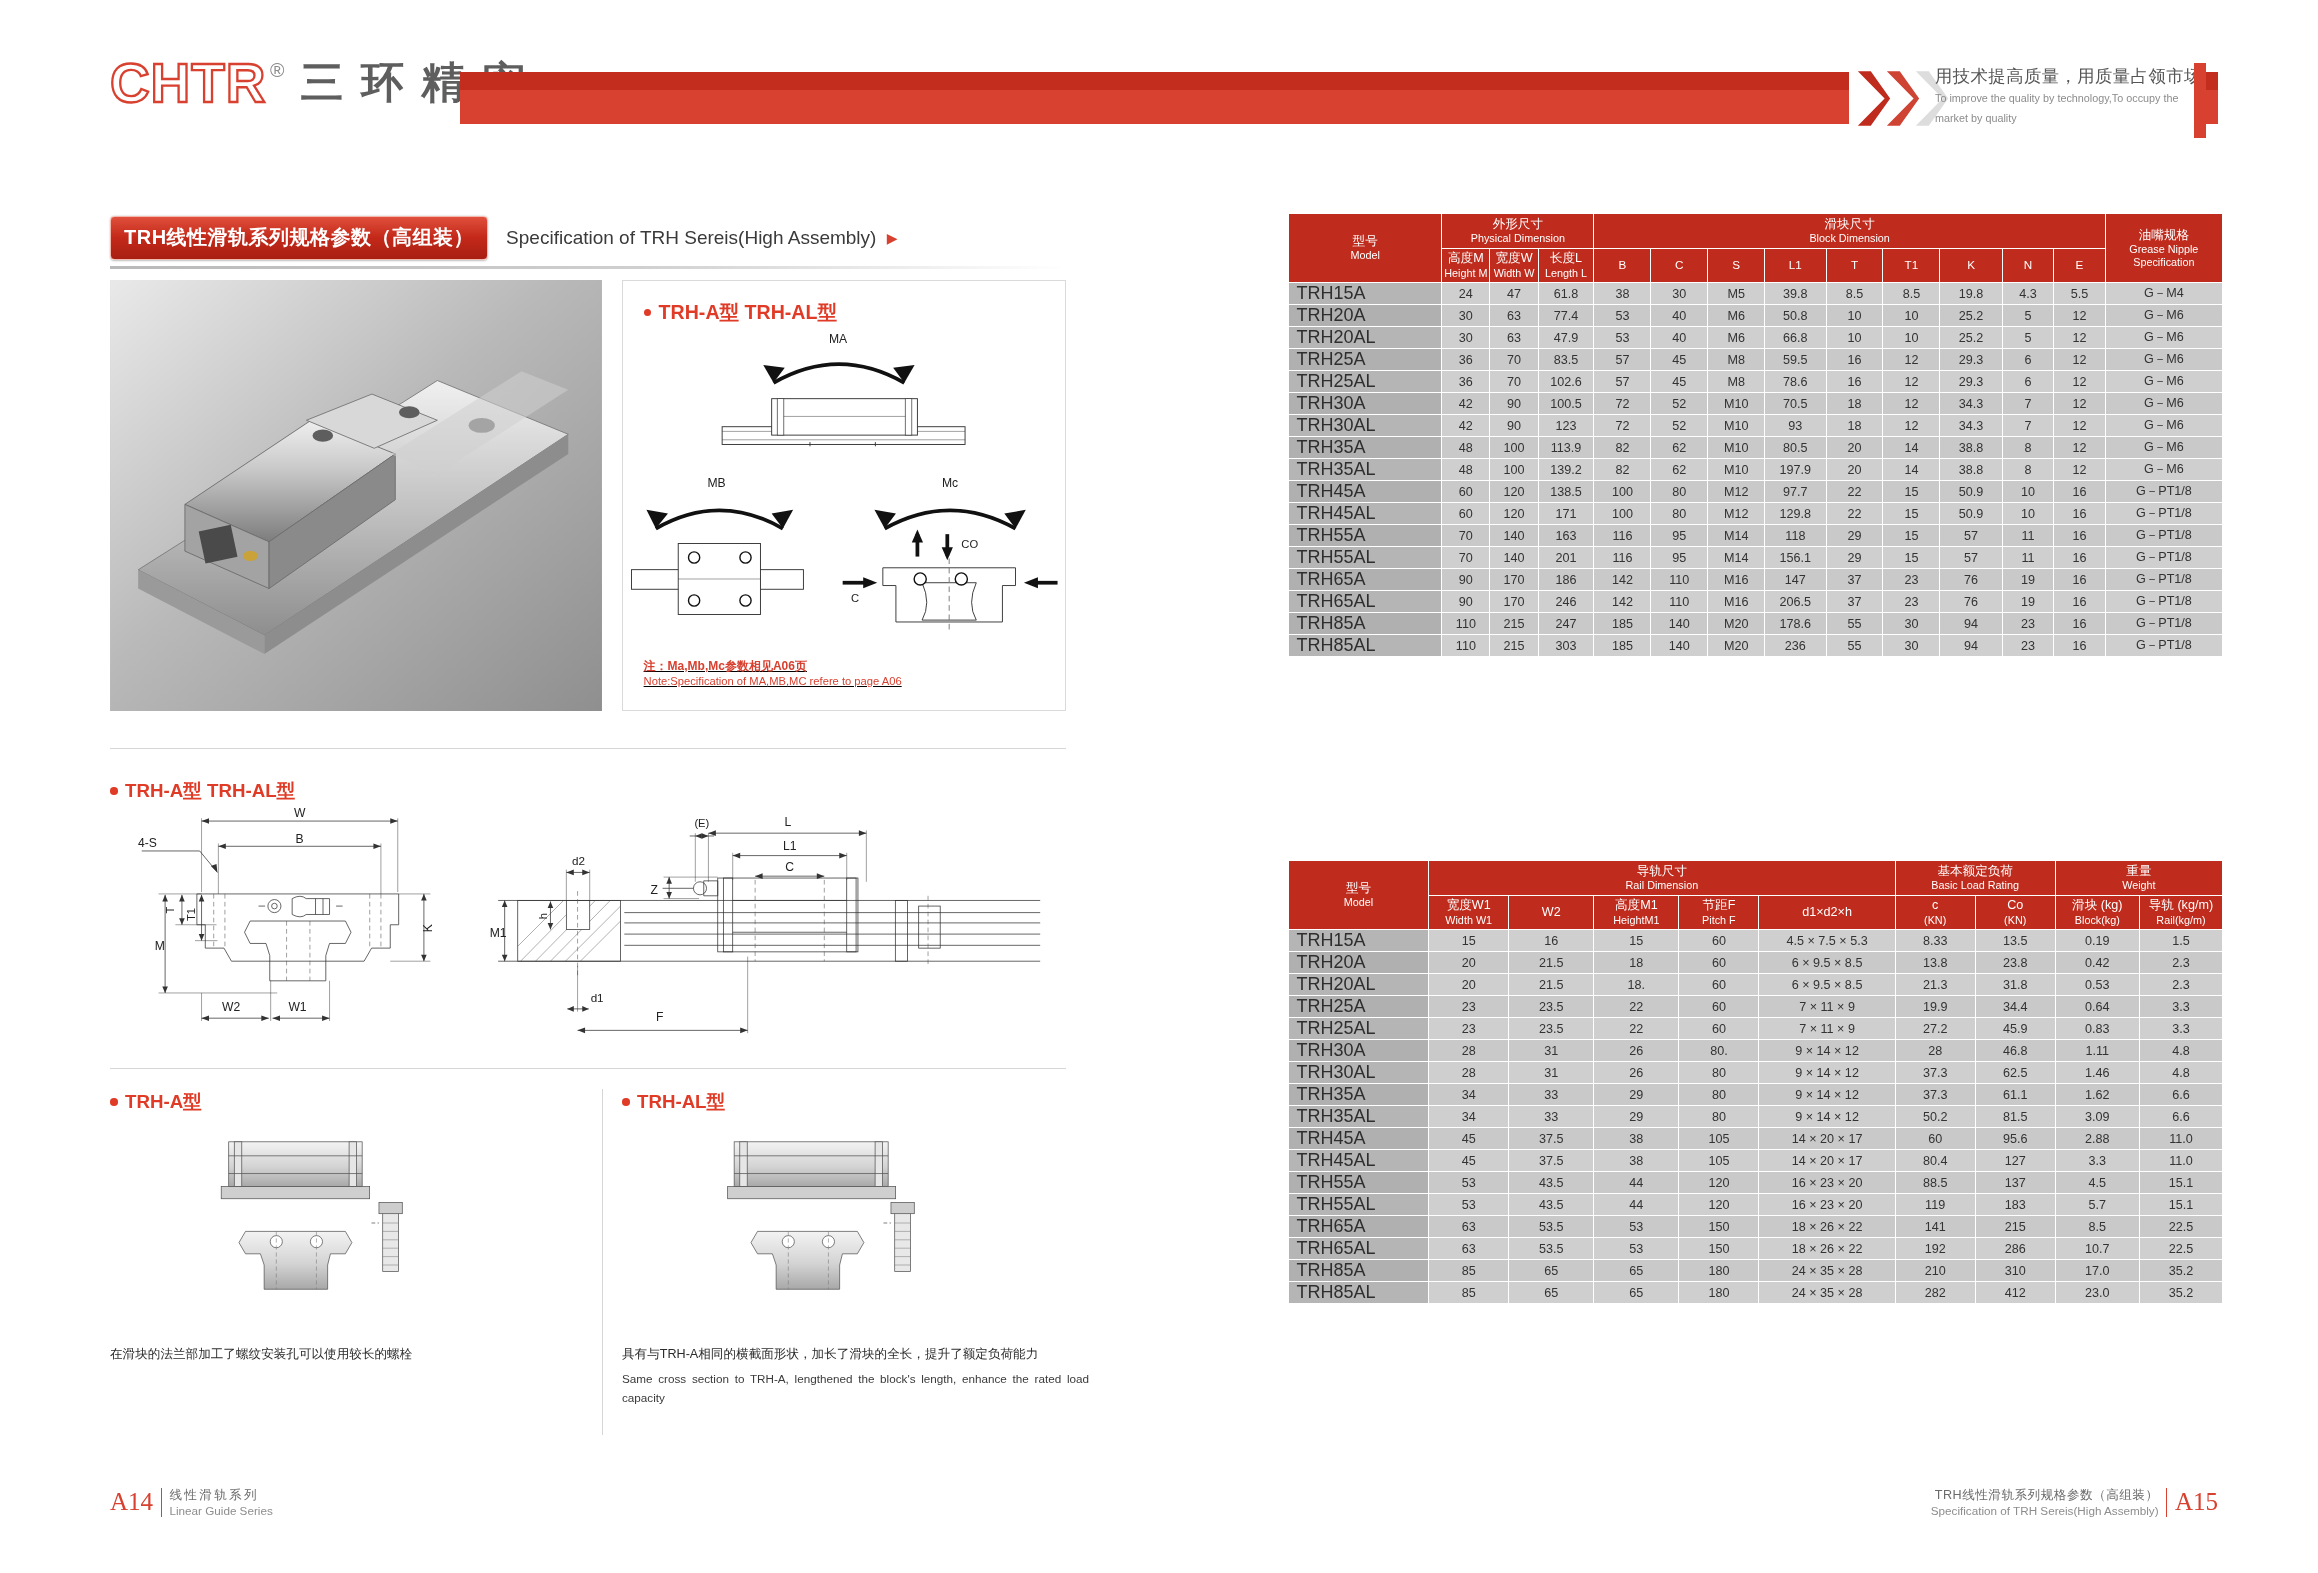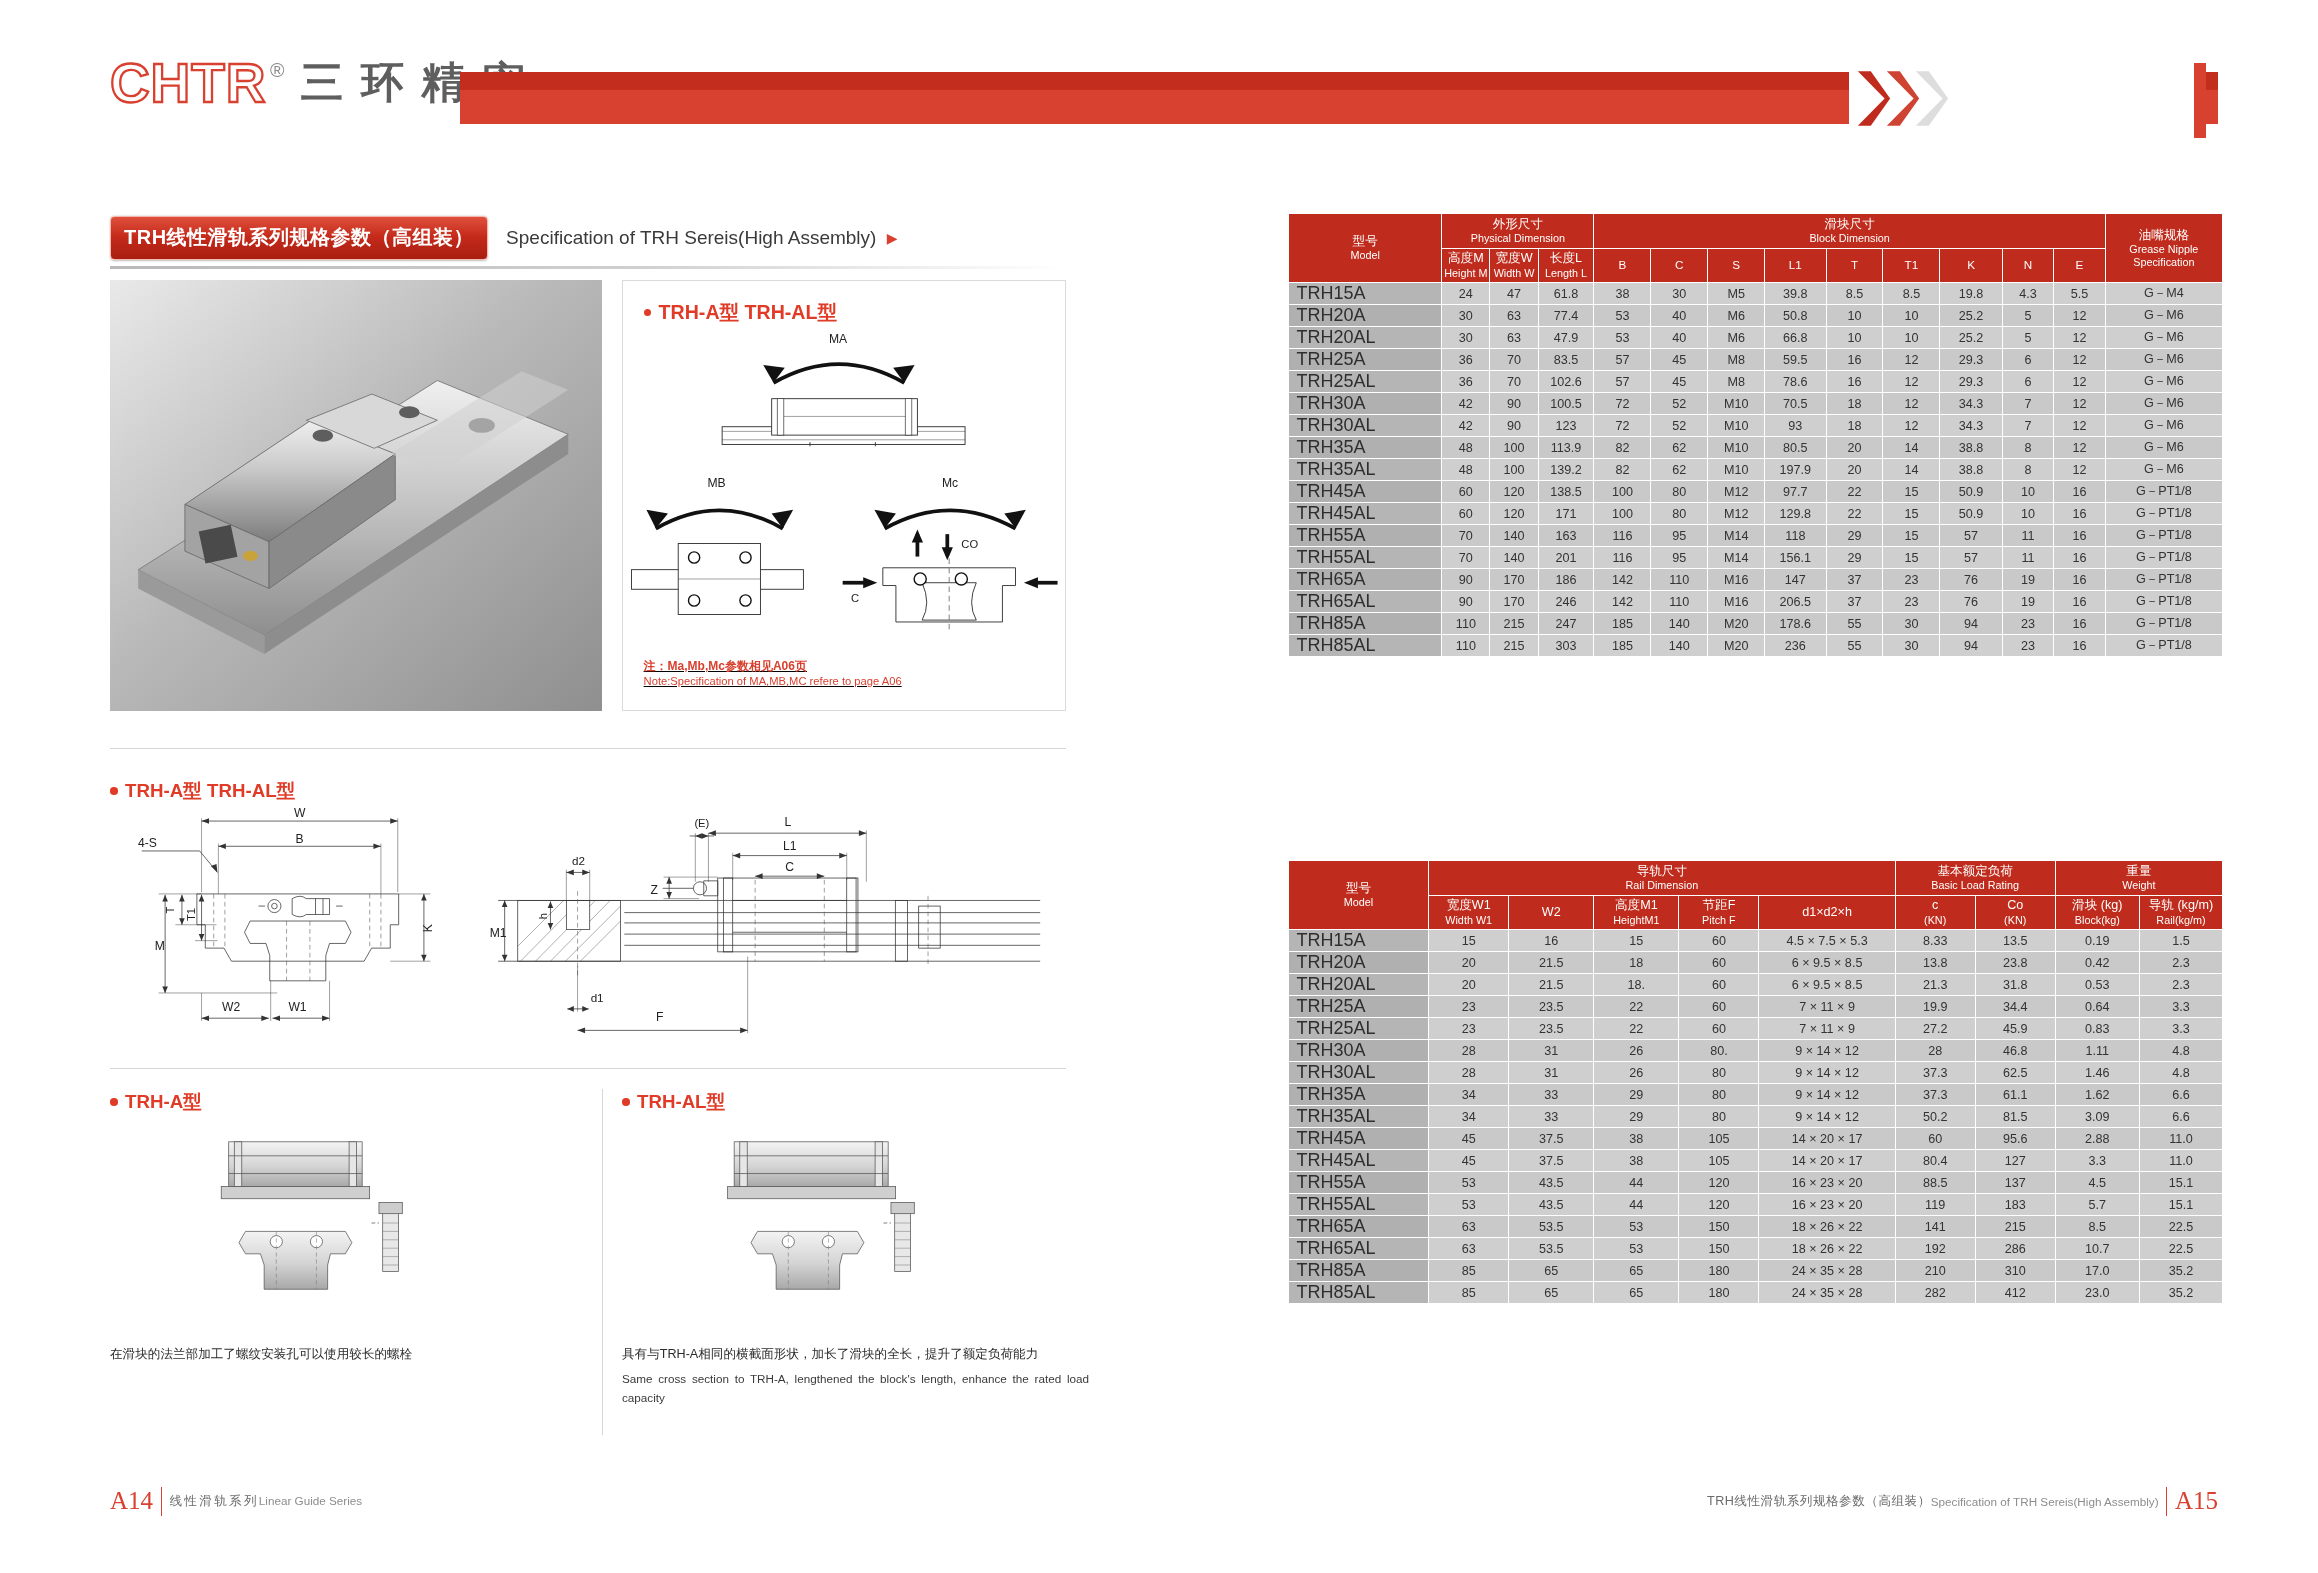--- a/index.html
+++ b/index.html
@@ -85,21 +85,21 @@
   .tbl tbody tr:nth-child(even) td.model { background: #b0b0b0; }
 
   
   .footer { position: absolute; left: 0; top: 1482px; width: 2319px; height: 61px; }
   .f-left { position: absolute; left: 110px; top: 4.7px; display: flex; align-items: center; }
   .f-right { position: absolute; right: 101px; top: 4.7px; display: flex; align-items: center; }
   .f-page { font-size: 25px; color: #d8402f; font-family: "Liberation Serif", serif; }
   .f-rule { width: 1.4px; height: 29px; background: #d8402f; margin: 0 7.5px; }
   .f-txt-cn { font-size: 12.6px; color: #6a6a6a; letter-spacing: 2.3px; line-height: 1.3; }
   .f-txt-en { font-size: 11.7px; color: #8d8d8d; line-height: 1.3; }
-  .f-stack { display: flex; }
+  .f-stack { display: flex; flex-direction: column; }
   .f-stack.right { align-items: flex-end; }
   .lbl { font-family: "Liberation Sans", sans-serif; fill: #222; }
 </style>
 </head>
 <body>
 
 <div class="page">
 
   <div class="header">
     <div class="logo-wrap">
@@ -121,20 +121,25 @@
       <svg width="36" height="57" viewBox="0 0 78 122">
           <path d="M4 2 L62 61 L4 120 L32 120 L74 61 L32 2 Z" fill="#cf4333"></path>
         </svg>
     </div>
     <div class="chev" style="left:1914px;">
       <svg width="36" height="57" viewBox="0 0 78 122">
           <path d="M4 2 L62 61 L4 120 L32 120 L74 61 L32 2 Z" fill="#ddd"></path>
         </svg>
     </div>
 
+    <div class="slogan" style="left:1935px;">
+      <div class="slogan-cn">用技术提高质量，用质量占领市场</div>
+      <div class="slogan-en">To improve the quality by technology,To occupy the</div>
+      <div class="slogan-en">market by quality</div>
+    </div>
     <div class="hred-tab"></div>
   </div>
 
   <div class="sect-title-row">
     <div class="badge">TRH线性滑轨系列规格参数（高组装）</div>
     <div class="sect-en">Specification of TRH Sereis(High Assembly)</div>
     <div class="sect-arrow">▶</div>
   </div>
   <div class="hr-grad"></div>
 

